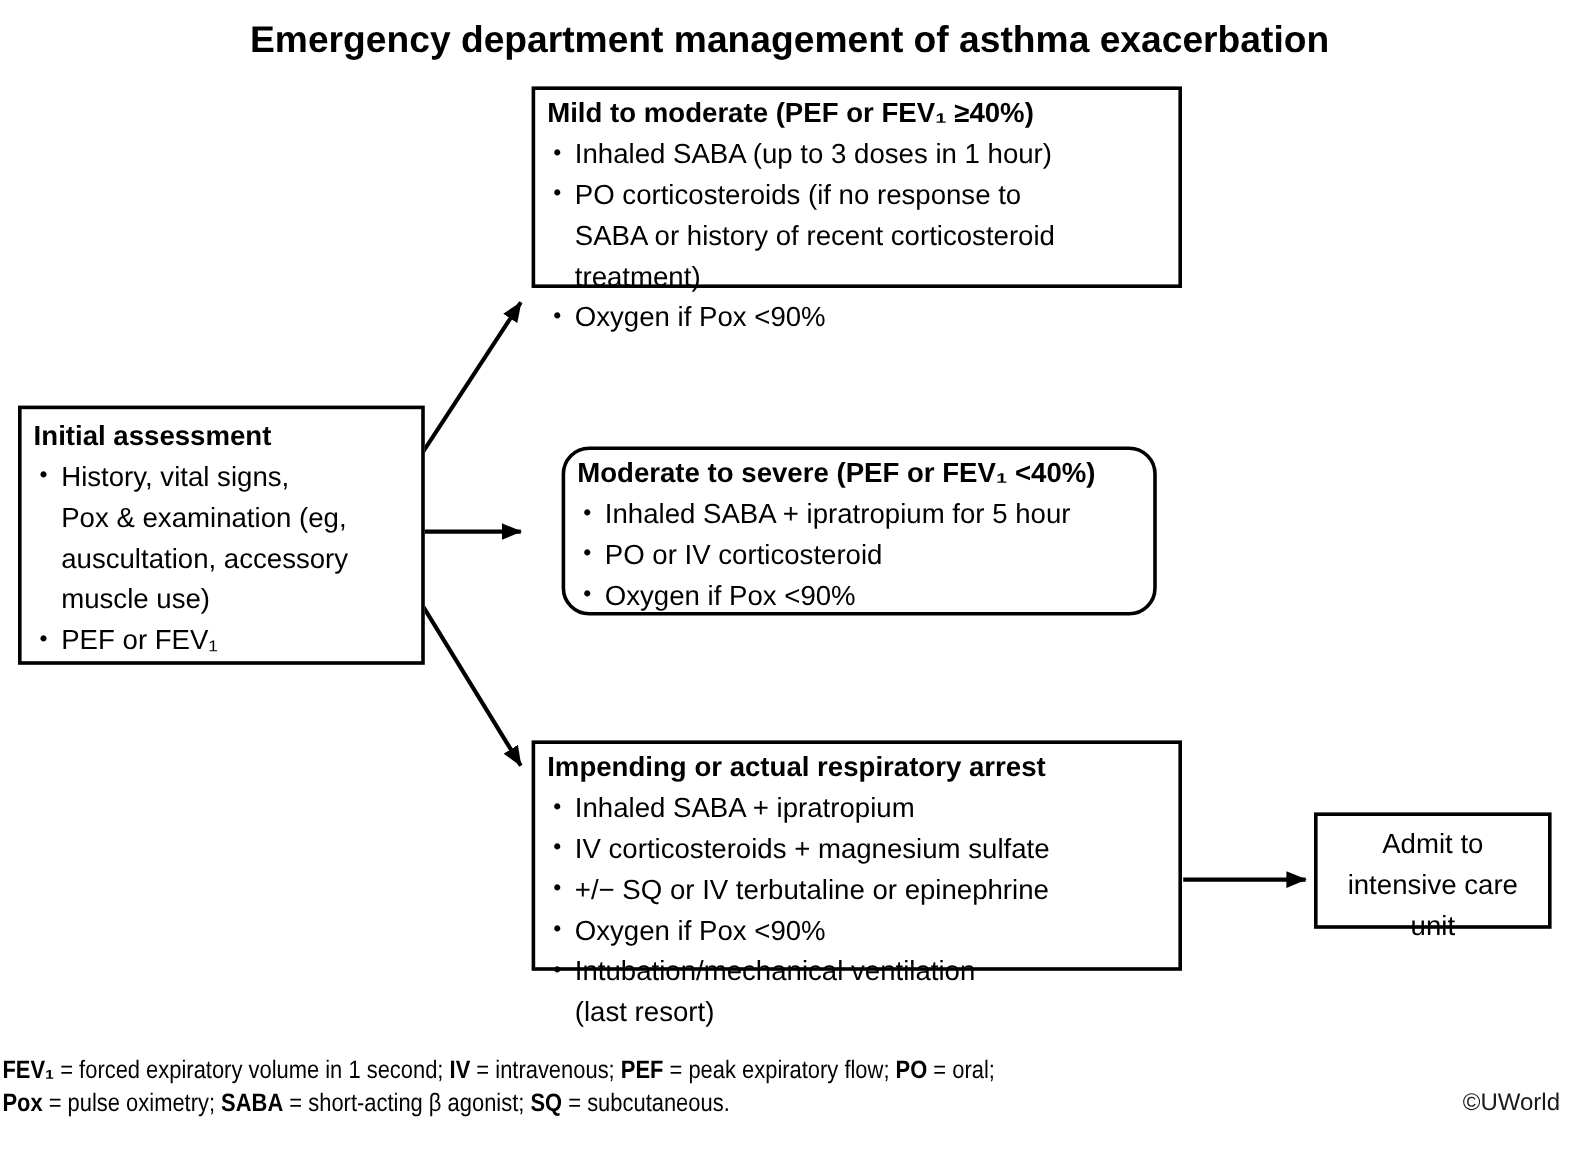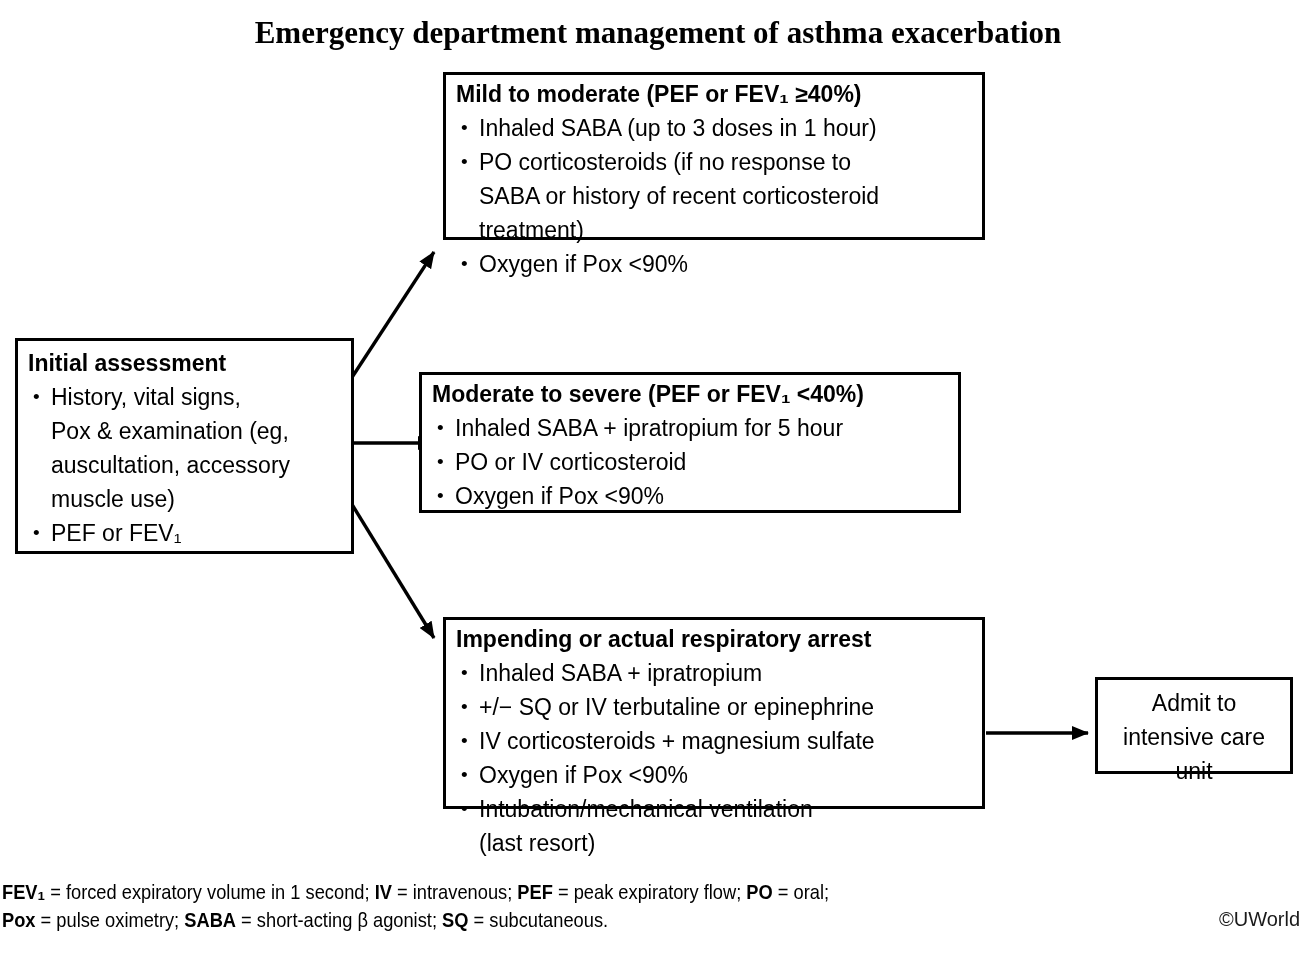--- a/index.html
+++ b/index.html
@@ -12,21 +12,20 @@
     font-family: "Liberation Sans", "DejaVu Sans", sans-serif;
     overflow: hidden;
   }
   .title {
     position: absolute;
     top: 12px; left: 0; right: 0;
     text-align: center;
     font-size: 31px;
     font-weight: bold;
     line-height: 42px;
-    font-family: Liberation Serif, serif;
   }
   .fbox {
     position: absolute;
     box-sizing: border-box;
     border: 3px solid #000000;
     background: #ffffff;
     font-size: 23px;
     line-height: 34px;
     padding: 2px 8px 0 10px;
   }
@@ -39,21 +38,21 @@
   }
   .fbox li::before {
     content: "\2022";
     position: absolute;
     left: 5px;
     top: 0;
     font-size: 19px;
   }
   .box-initial   { left: 5px;    top: 338px; width: 339px; height: 216px; padding-top: 5px; margin-left: 10px; }
   .box-mild      { left: 443px;  top: 72px;  width: 542px; height: 168px; }
-  .box-moderate  { left: 419px;  top: 372px; width: 542px; height: 141px; }
+  .box-moderate  { left: 468px;  top: 372px; width: 496px; height: 141px; border-radius: 23px; }
   .box-arrest    { left: 443px;  top: 617px; width: 542px; height: 192px; }
   .box-icu {
     left: 1095px; top: 677px; width: 198px; height: 97px;
     text-align: center;
     padding: 6px 4px 0 4px;
   }
   .icu-text { white-space: pre-line; font-size: 23px; line-height: 34px; }
   .arrow-layer {
     position: absolute;
     left: 0; top: 0;
@@ -123,22 +122,22 @@
         <li>Inhaled SABA + ipratropium for 5 hour</li>
         <li>PO or IV corticosteroid</li>
         <li>Oxygen if Pox &lt;90%</li>
       </ul>
   </div>
 
   <div class="fbox box-arrest">
     <div class="hdr">Impending or actual respiratory arrest</div>
     <ul>
         <li>Inhaled SABA + ipratropium</li>
+        <li>IV corticosteroids + magnesium sulfate</li>
         <li>+/− SQ or IV terbutaline or epinephrine</li>
-        <li>IV corticosteroids + magnesium sulfate</li>
         <li>Oxygen if Pox &lt;90%</li>
         <li>Intubation/mechanical ventilation
 (last resort)</li>
       </ul>
   </div>
 
   <div class="fbox box-icu">
     <div class="icu-text">Admit to
 intensive care
 unit</div>

